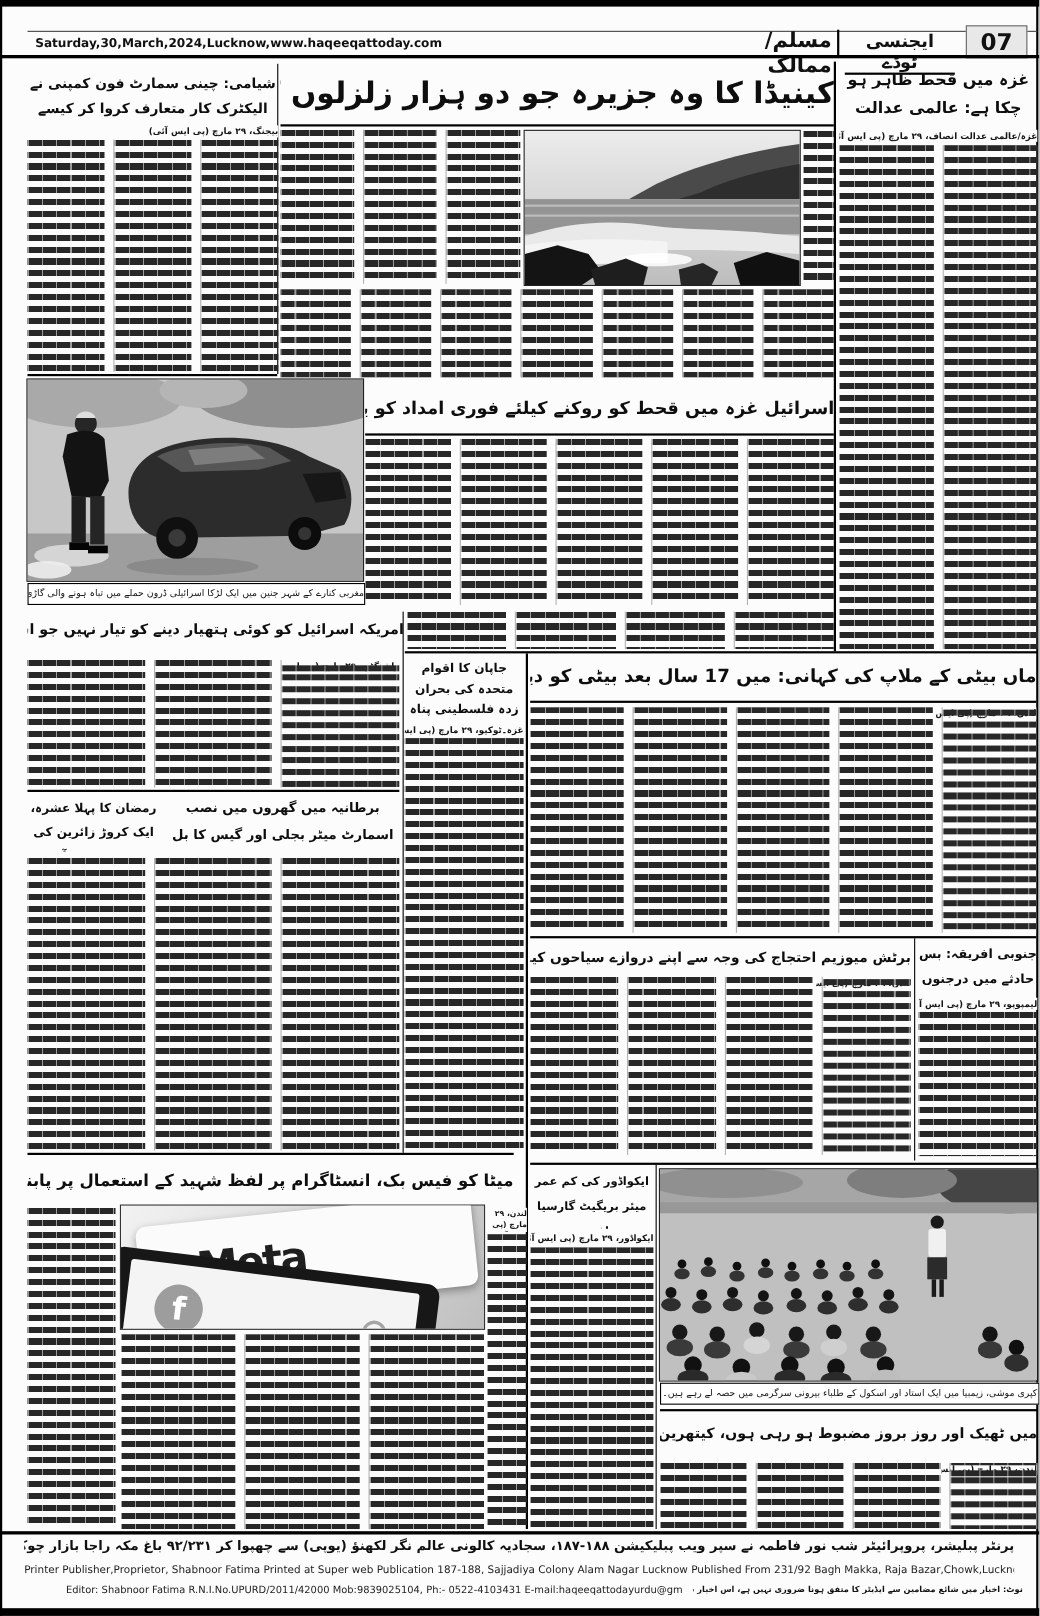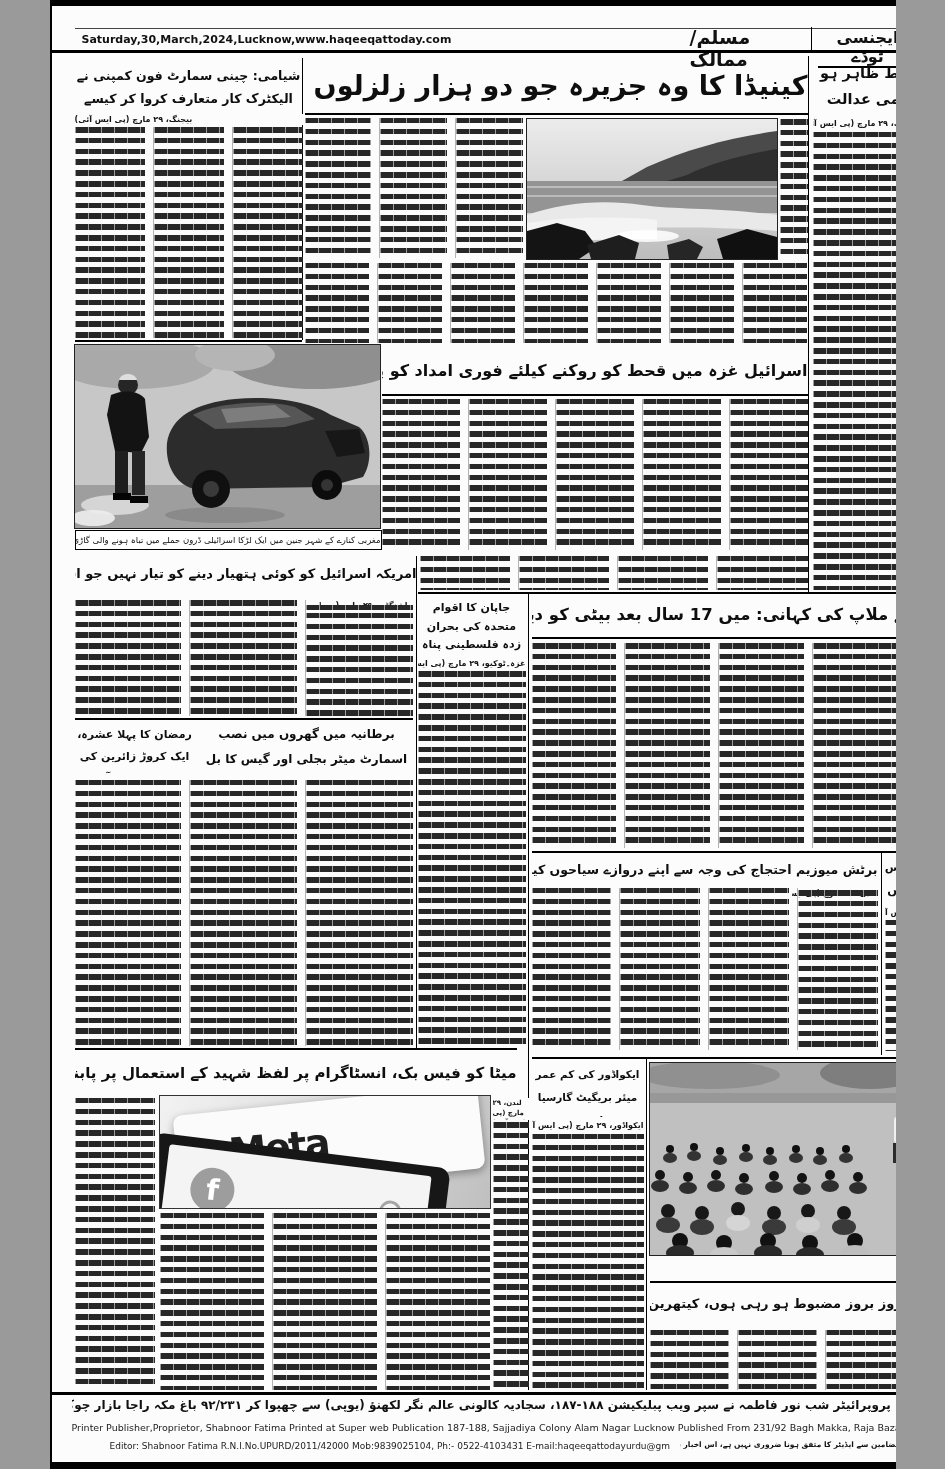--- a/index.html
+++ b/index.html
@@ -1,25 +1,25 @@
 <!DOCTYPE html>
 <html><head>
 <meta charset="utf-8">
 <style>
   html,body{margin:0;padding:0;background:#9a9a9a;}
-  #page{position:relative;width:846px;height:1469px;margin:0 auto;background:#fcfcfc;
+  #page{position:relative;width:945px;height:1469px;margin:0 auto;background:#fcfcfc;
         font-family:"DejaVu Sans",sans-serif;overflow:hidden;}
   .abs{position:absolute;}
   .hr{position:absolute;background:#000;}
   .vr{position:absolute;background:#000;}
   .hl{position:absolute;direction:rtl;font-weight:700;color:#0e0e0e;text-align:center;
       white-space:nowrap;overflow:hidden;}
   .hl.wrap{white-space:normal;}
   .dl{position:absolute;direction:rtl;font-size:8px;font-weight:700;color:#151515;
-      text-align:left;background:#fcfcfc;line-height:11px;white-space:nowrap;overflow:hidden;}
+      text-align:right;background:#fcfcfc;line-height:11px;white-space:nowrap;overflow:hidden;}
   .cap{position:absolute;border:1px solid #000;background:#fff;direction:rtl;font-size:8.5px;
        color:#111;text-align:center;line-height:18px;white-space:nowrap;overflow:hidden;}
   .sim{background-image:
        repeating-linear-gradient(90deg, rgba(252,252,252,.55) 0 1px, rgba(252,252,252,0) 1px 13px),
        repeating-linear-gradient(180deg, #272727 0 5.5px, rgba(0,0,0,0) 5.5px 10.8px);}
   .cols{position:absolute;display:flex;gap:8px;}
   .col{flex:1;}
   .col+.col{border-left:1px solid #b3b3b3;}
   .hdrtxt{position:absolute;font-weight:700;color:#111;}
 </style>
@@ -28,21 +28,21 @@
 
 <div id="page">
 
   <div class="hr" style="left:0;top:0;width:945px;height:6px;"></div>
   <div class="vr" style="left:0;top:0;width:2px;height:1469px;"></div>
   <div class="vr" style="left:942px;top:0;width:2px;height:1469px;"></div>
   <div class="hr" style="left:0;top:1462px;width:945px;height:7px;"></div>
 
   <div class="hr" style="left:25px;top:28px;width:918px;height:1px;background:#444;"></div>
   <div class="hdrtxt" style="left:32px;top:33px;font-size:11px;">Saturday,30,March,2024,Lucknow,www.haqeeqattoday.com</div>
-  <div class="hdrtxt" style="left:640px;top:26px;width:116px;font-size:19px;direction:rtl;text-align:left;">مسلم/ممالک</div>
+  <div class="hdrtxt" style="left:640px;top:26px;width:116px;font-size:19px;direction:rtl;text-align:right;">مسلم/ممالک</div>
   <div class="vr" style="left:761px;top:27px;width:1.5px;height:25px;"></div>
   <div class="hdrtxt" style="left:768px;top:28px;width:100px;font-size:16px;direction:rtl;text-align:center;border-bottom:2px solid #000;">ایجنسی ٹوڈے</div>
   <div class="hdrtxt" style="left:878px;top:23px;width:54px;height:28px;background:#e8e8e8;border:1px solid #666;font-size:21px;text-align:center;line-height:28px;">07</div>
   <div class="hr" style="left:0;top:50px;width:945px;height:3px;"></div>
 
   <div class="hl" style="left:255px;top:60px;width:503px;height:52px;font-size:27px;line-height:52px;">کینیڈا کا وہ جزیرہ جو دو ہزار زلزلوں کے باوجود محفوظ رہا</div>
   <div class="hr" style="left:255px;top:113px;width:503px;height:2px;"></div>
 
   <div class="vr" style="left:758px;top:56px;width:1.5px;height:536px;"></div>
   <div class="hl wrap" style="left:763px;top:60px;width:180px;height:54px;font-size:14.5px;line-height:1.8;">غزہ میں قحط ظاہر ہو چکا ہے: عالمی عدالت انصاف</div>
@@ -309,20 +309,21 @@
         <ellipse cx="118" cy="190" rx="14" ry="8"></ellipse>
           <ellipse cx="160" cy="192" rx="14" ry="8"></ellipse>
         <ellipse cx="205" cy="190" rx="14" ry="8" fill="#bdbdbd"></ellipse>
       </g>
       <circle cx="300" cy="150" r="7" fill="#151515"></circle>
         <ellipse cx="300" cy="164" rx="11" ry="8" fill="#383838"></ellipse>
       <circle cx="324" cy="162" r="7" fill="#101010"></circle>
         <ellipse cx="324" cy="176" rx="11" ry="8" fill="#2f2f2f"></ellipse>
     </svg>
   </div>
+  <div class="cap" style="left:600px;top:1257px;width:343px;height:18px;">کپری موشی، زیمبیا میں ایک استاد اور اسکول کے طلباء بیرونی سرگرمی میں حصہ لے رہے ہیں۔</div>
 
   <div class="hr" style="left:600px;top:1281px;width:343px;height:1.5px;"></div>
   <div class="hl" style="left:600px;top:1285px;width:343px;height:38px;font-size:13px;line-height:38px;">میں ٹھیک اور روز بروز مضبوط ہو رہی ہوں، کیتھرین میڈلٹن</div>
   <div class="dl" style="left:856px;top:1330px;width:87px;">لندن، ۲۹ مارچ (پی ایس آئی)</div>
   <div class="cols" style="left:600px;top:1330px;width:343px;height:60px;">
     <div class="col sim"></div>
     <div class="col sim"></div>
     <div class="col sim"></div>
     <div class="col sim" style="background-position:0 13px;"></div>
   </div>

